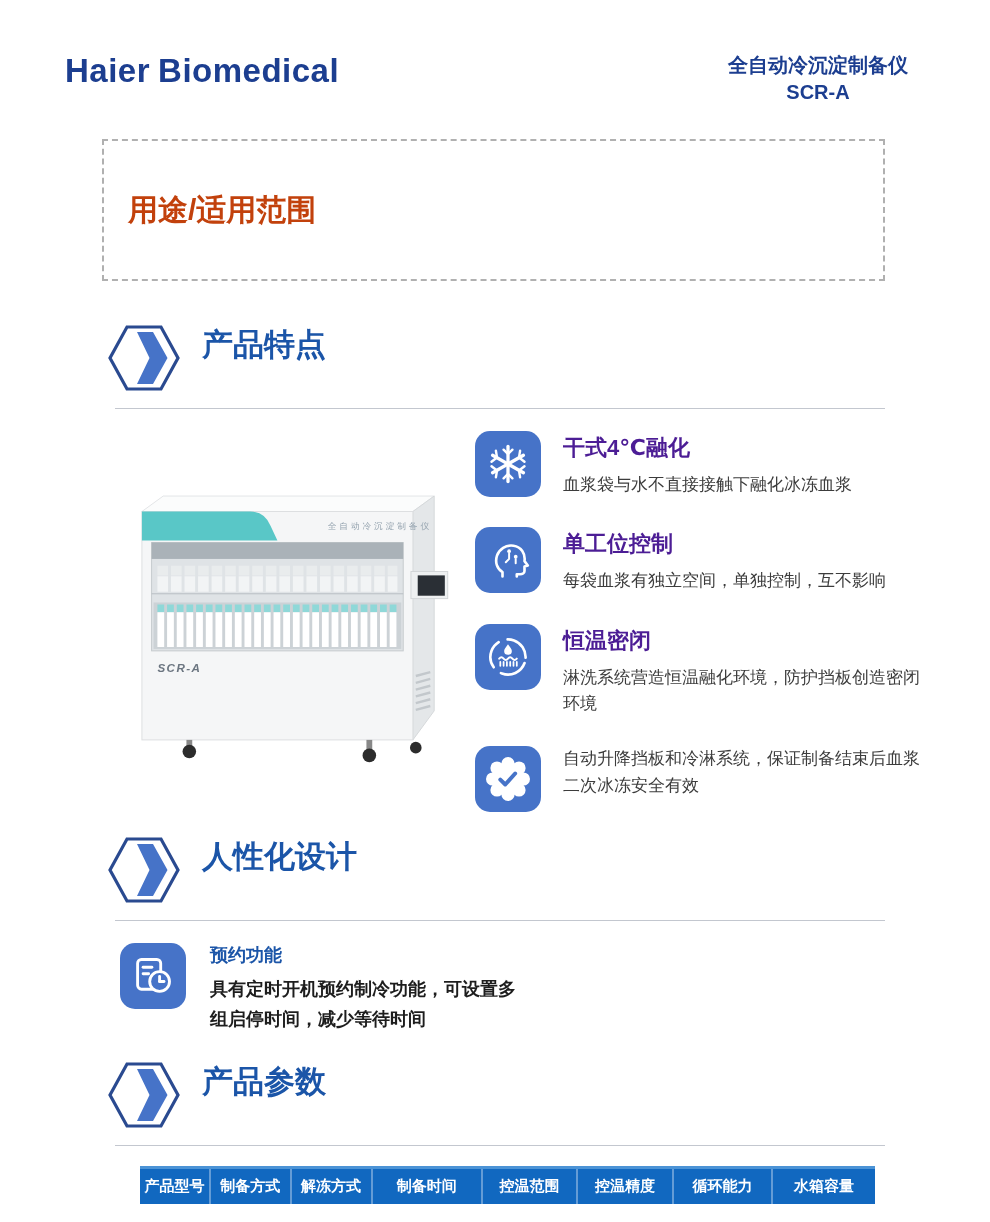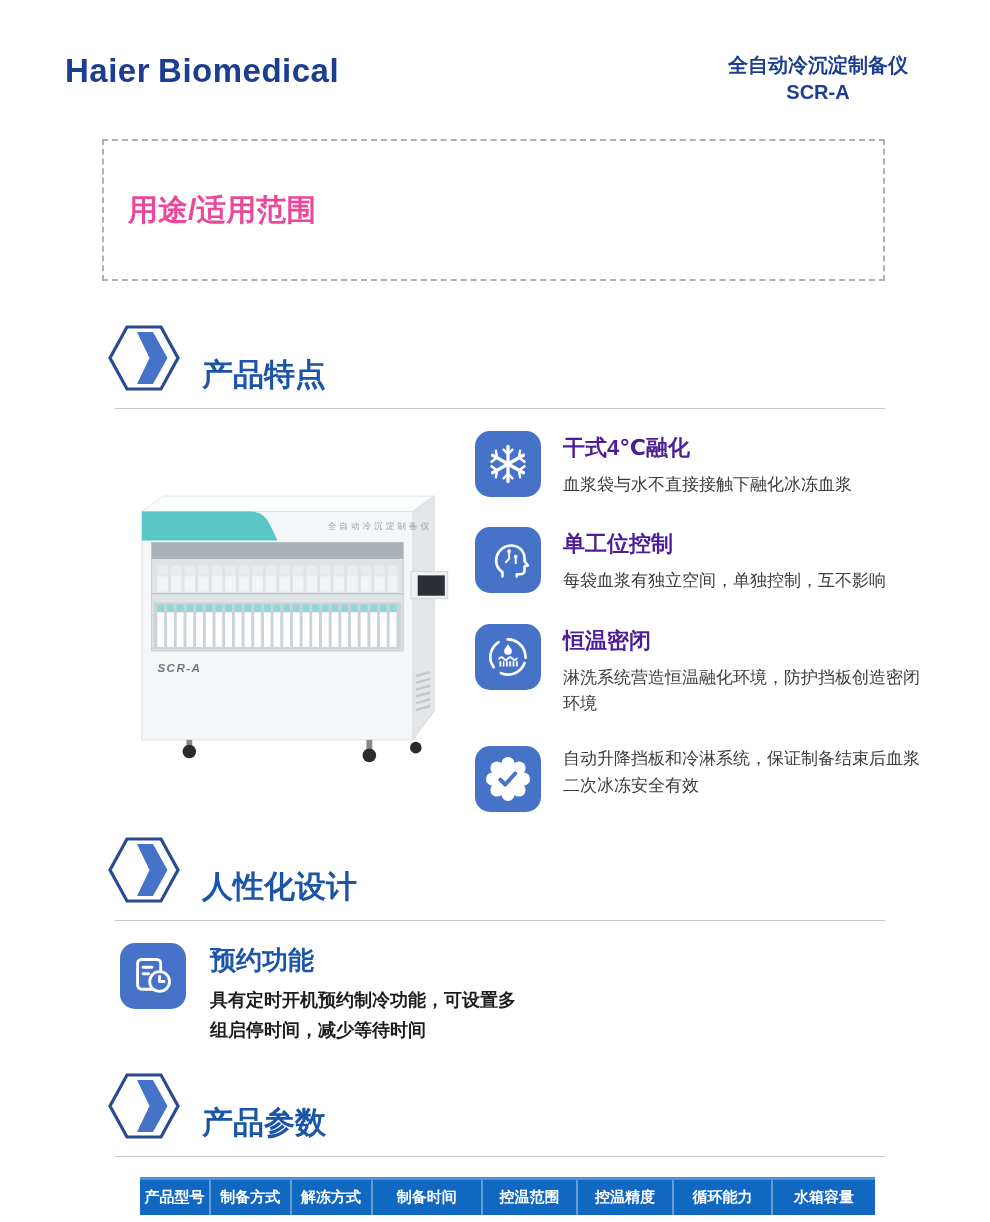--- a/index.html
+++ b/index.html
@@ -9,44 +9,44 @@
   
   .hdr{display:flex;justify-content:space-between;align-items:flex-start;padding:40px 62px 0 45px;}
   .logo{font-size:33px;color:#1c3e90;letter-spacing:.5px;}
   .logo .h{font-weight:800;}
   .logo .b{font-weight:600;margin-left:8px;}
   .hdr-right{text-align:center;color:#1c3e90;font-weight:800;font-size:20px;line-height:1.35;}
 
   
   .usage{box-sizing:border-box;margin:33px 85px 0 82px;height:142px;border:2px dashed #b0b0b0;
          display:flex;align-items:center;padding:0 24px;}
-  .usage-label{flex:0 0 208px;color:#ec4899;font-size:30px;font-weight:800;}
+  .usage-label{flex:0 0 208px;color:#c2410c;font-size:30px;font-weight:800;}
   .usage-text{font-size:23px;font-weight:700;color:#141414;line-height:1.6;padding-right:4px;}
 
   
-  .sec-head{display:flex;align-items:flex-end;gap:22px;margin-left:88px;font-family:Liberation Serif, serif;}
+  .sec-head{display:flex;align-items:flex-start;gap:22px;margin-left:88px;font-family:Liberation Serif, serif;}
   .sec-title{color:#1b55a8;font-size:31px;font-weight:800;}
   .sec-line{border:none;border-top:1.5px solid #c3c7cf;margin:12px 85px 0 95px;}
 
   
   .feat-wrap{display:flex;margin-top:18px;}
   .machine{flex:0 0 355px;margin-left:92px;padding-top:40px;}
   .feat-col{display:flex;flex-direction:column;gap:29px;margin-left:8px;padding-top:4px;width:460px;}
   .feat{display:flex;gap:22px;}
   .ficon{flex:0 0 66px;width:66px;height:66px;border-radius:15px;background:#4673c8;
          display:flex;align-items:center;justify-content:center;}
   .ftitle{color:#4c1d95;font-size:22px;font-weight:800;margin:2px 0 9px;}
   .fdesc{font-size:17px;color:#3c3c3c;line-height:1.55;max-width:430px;}
 
   
   .design-row{display:flex;margin-top:22px;}
   .ditem{display:flex;gap:24px;}
   .ditem.one{margin-left:100px;flex:0 0 400px;}
   .ditem.two{margin-left:0;}
-  .dtitle{color:#1b55a8;font-size:26px;font-weight:800;margin:0 0 8px;}
+  .dtitle{color:#1b55a8;font-size:18px;font-weight:800;margin:0 0 8px;}
   .ddesc{font-size:18px;font-weight:700;color:#1d1d1d;line-height:1.65;}
   .ditem.one .ddesc{width:310px;}
   .ditem.two .ddesc{width:385px;}
 
   
   .tbl{border-collapse:collapse;table-layout:fixed;width:735px;margin:22px 0 0 120px;}
   .tbl th{background:#1168c0;color:#fff;font-size:15px;font-weight:700;height:33px;
           border-right:2px solid rgba(255,255,255,.35);border-top:3px solid #4b93d6;}
   .tbl th:last-child{border-right:none;}
   .tbl th{text-align:center;}

